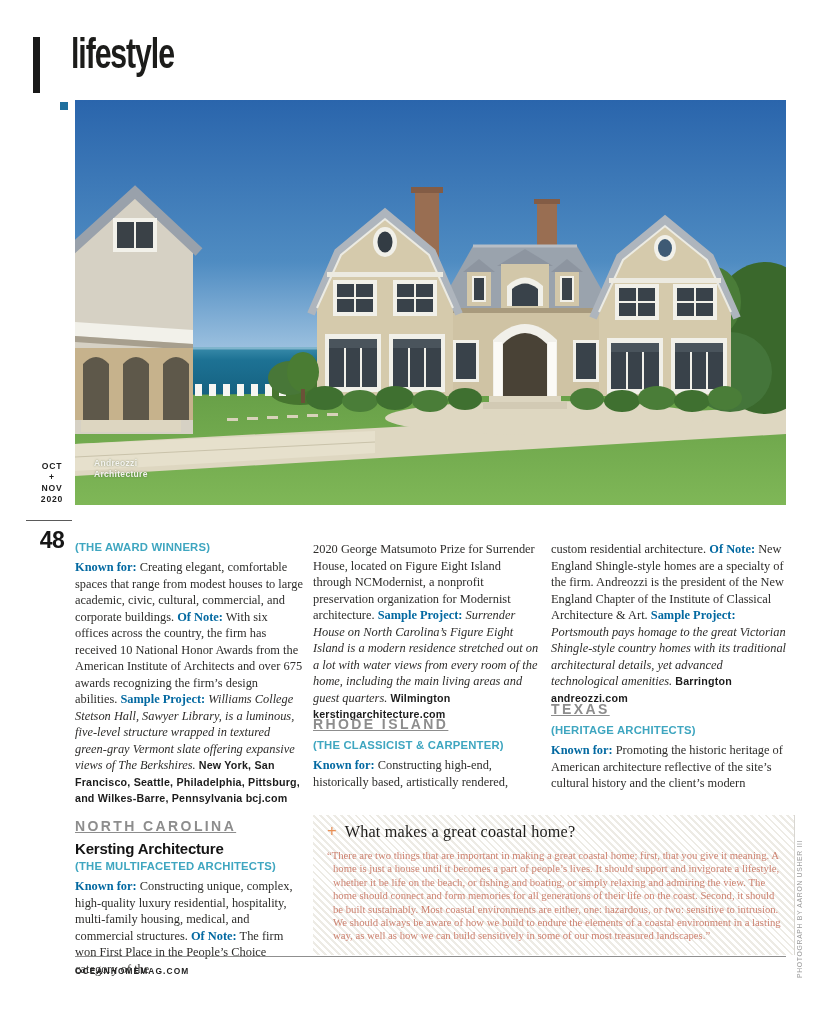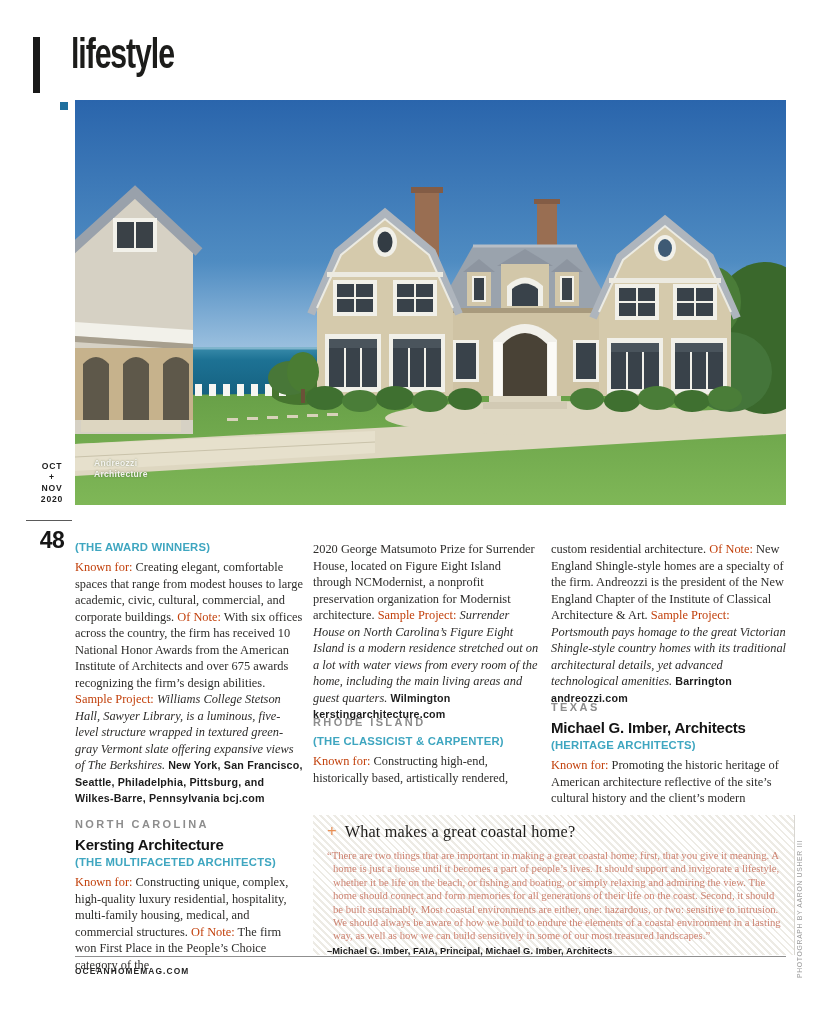--- a/index.html
+++ b/index.html
@@ -31,26 +31,26 @@
 
   
   .entry{position:absolute;}
   .c1a{left:75px;top:540px;width:228px;}
   .c1b{left:75px;top:818px;width:230px;}
   .c2a{left:313px;top:541px;width:229px;}
   .c2b{left:313px;top:716px;width:229px;}
   .c3a{left:551px;top:541px;width:236px;}
   .c3b{left:551px;top:701px;width:236px;}
 
-  .region{font-weight:bold;font-size:11px;letter-spacing:2.4px;color:#8d8d8d;margin:0 0 6px 0;}
+  .region{font-weight:bold;font-size:14px;letter-spacing:2.4px;color:#8d8d8d;margin:0 0 6px 0;text-decoration:underline;}
   .firm{margin:0 0 1px 0;font-weight:bold;font-size:15px;line-height:18px;letter-spacing:-.2px;color:#141414;}
   .tagline{font-weight:bold;font-size:11.3px;line-height:14px;letter-spacing:.2px;
            color:var(--teal,#3fa6c0);margin:0 0 5px 0;}
   .body{margin:0;font-family:"Liberation Serif",serif;font-size:12.4px;line-height:16.5px;color:#2e2d2b;}
-  .seg-b{font-weight:normal;color:#c2410c;}
+  .seg-b{font-weight:bold;color:#0369a1;}
   .seg-i{font-style:italic;}
   .seg-c{font-family:"Liberation Sans",sans-serif;font-weight:bold;font-size:10.7px;
          letter-spacing:.2px;color:#1c1c1c;}
 
   
   .sidebar-box{position:absolute;left:313px;top:815px;width:482px;height:140px;
                box-sizing:border-box;padding:7px 10px 6px 12px;border-right:1px solid #d8d6d1;
                background:repeating-linear-gradient(45deg,#ffffff 0px,#ffffff 3px,#edebe5 3px,#edebe5 5px);}
   .box-title-row{display:flex;align-items:baseline;gap:8px;margin:0 0 7px 2px;}
   .box-plus{font-family:"Liberation Serif",serif;font-weight:bold;font-size:17px;color:var(--plus,#e98f55);}
@@ -302,32 +302,30 @@
     <div class="tagline">(THE CLASSICIST &amp; CARPENTER)</div>
     <p class="body"><span class="seg-b">Known for:</span><span class="seg-r"> Constructing high-end, historically based, artistically rendered,</span></p>
   </section>
 
   <section class="entry c3a">
     <p class="body"><span class="seg-r">custom residential architecture. </span><span class="seg-b">Of Note:</span><span class="seg-r"> New England Shingle-style homes are a specialty of the firm. Andreozzi is the president of the New England Chapter of the Institute of Classical Architecture &amp; Art. </span><span class="seg-b">Sample Project:</span><span class="seg-i"> Portsmouth pays homage to the great Victorian Shingle-style country homes with its traditional architectural details, yet advanced technological amenities. </span><span class="seg-c">Barrington andreozzi.com</span></p>
   </section>
 
   <section class="entry c3b">
     <div class="region">TEXAS</div>
-    <h2 class="firm">Michael G. Imber, Architects</h2>
     <div class="tagline">(HERITAGE ARCHITECTS)</div>
     <p class="body"><span class="seg-b">Known for:</span><span class="seg-r"> Promoting the historic heritage of American architecture reflective of the site’s cultural history and the client’s modern</span></p>
   </section>
 
   <aside class="sidebar-box">
     <div class="box-title-row">
       <span class="box-plus">+</span>
       <span class="box-title">What makes a great coastal home?</span>
     </div>
     <p class="quote">“There are two things that are important in making a great coastal home; first, that you give it meaning. A home is just a house until it becomes a part of people’s lives. It should support and invigorate a lifestyle, whether it be life on the beach, or fishing and boating, or simply relaxing and admiring the view. The home should connect and form memories for all generations of their life on the coast. Second, it should be built sustainably. Most coastal environments are either, one: hazardous, or two: sensitive to intrusion. We should always be aware of how we build to endure the elements of a coastal environment in a lasting way, as well as how we can build sensitively in some of our most treasured landscapes.”</p>
-    <p class="attribution">–Michael G. Imber, FAIA, Principal, Michael G. Imber, Architects</p>
   </aside>
 
   <div class="footer-rule"></div>
   <div class="footer-url">OCEANHOMEMAG.COM</div>
 
   <div class="vert-credit">PHOTOGRAPH BY AARON USHER III</div>
 
 </div>
 
 </body></html>

